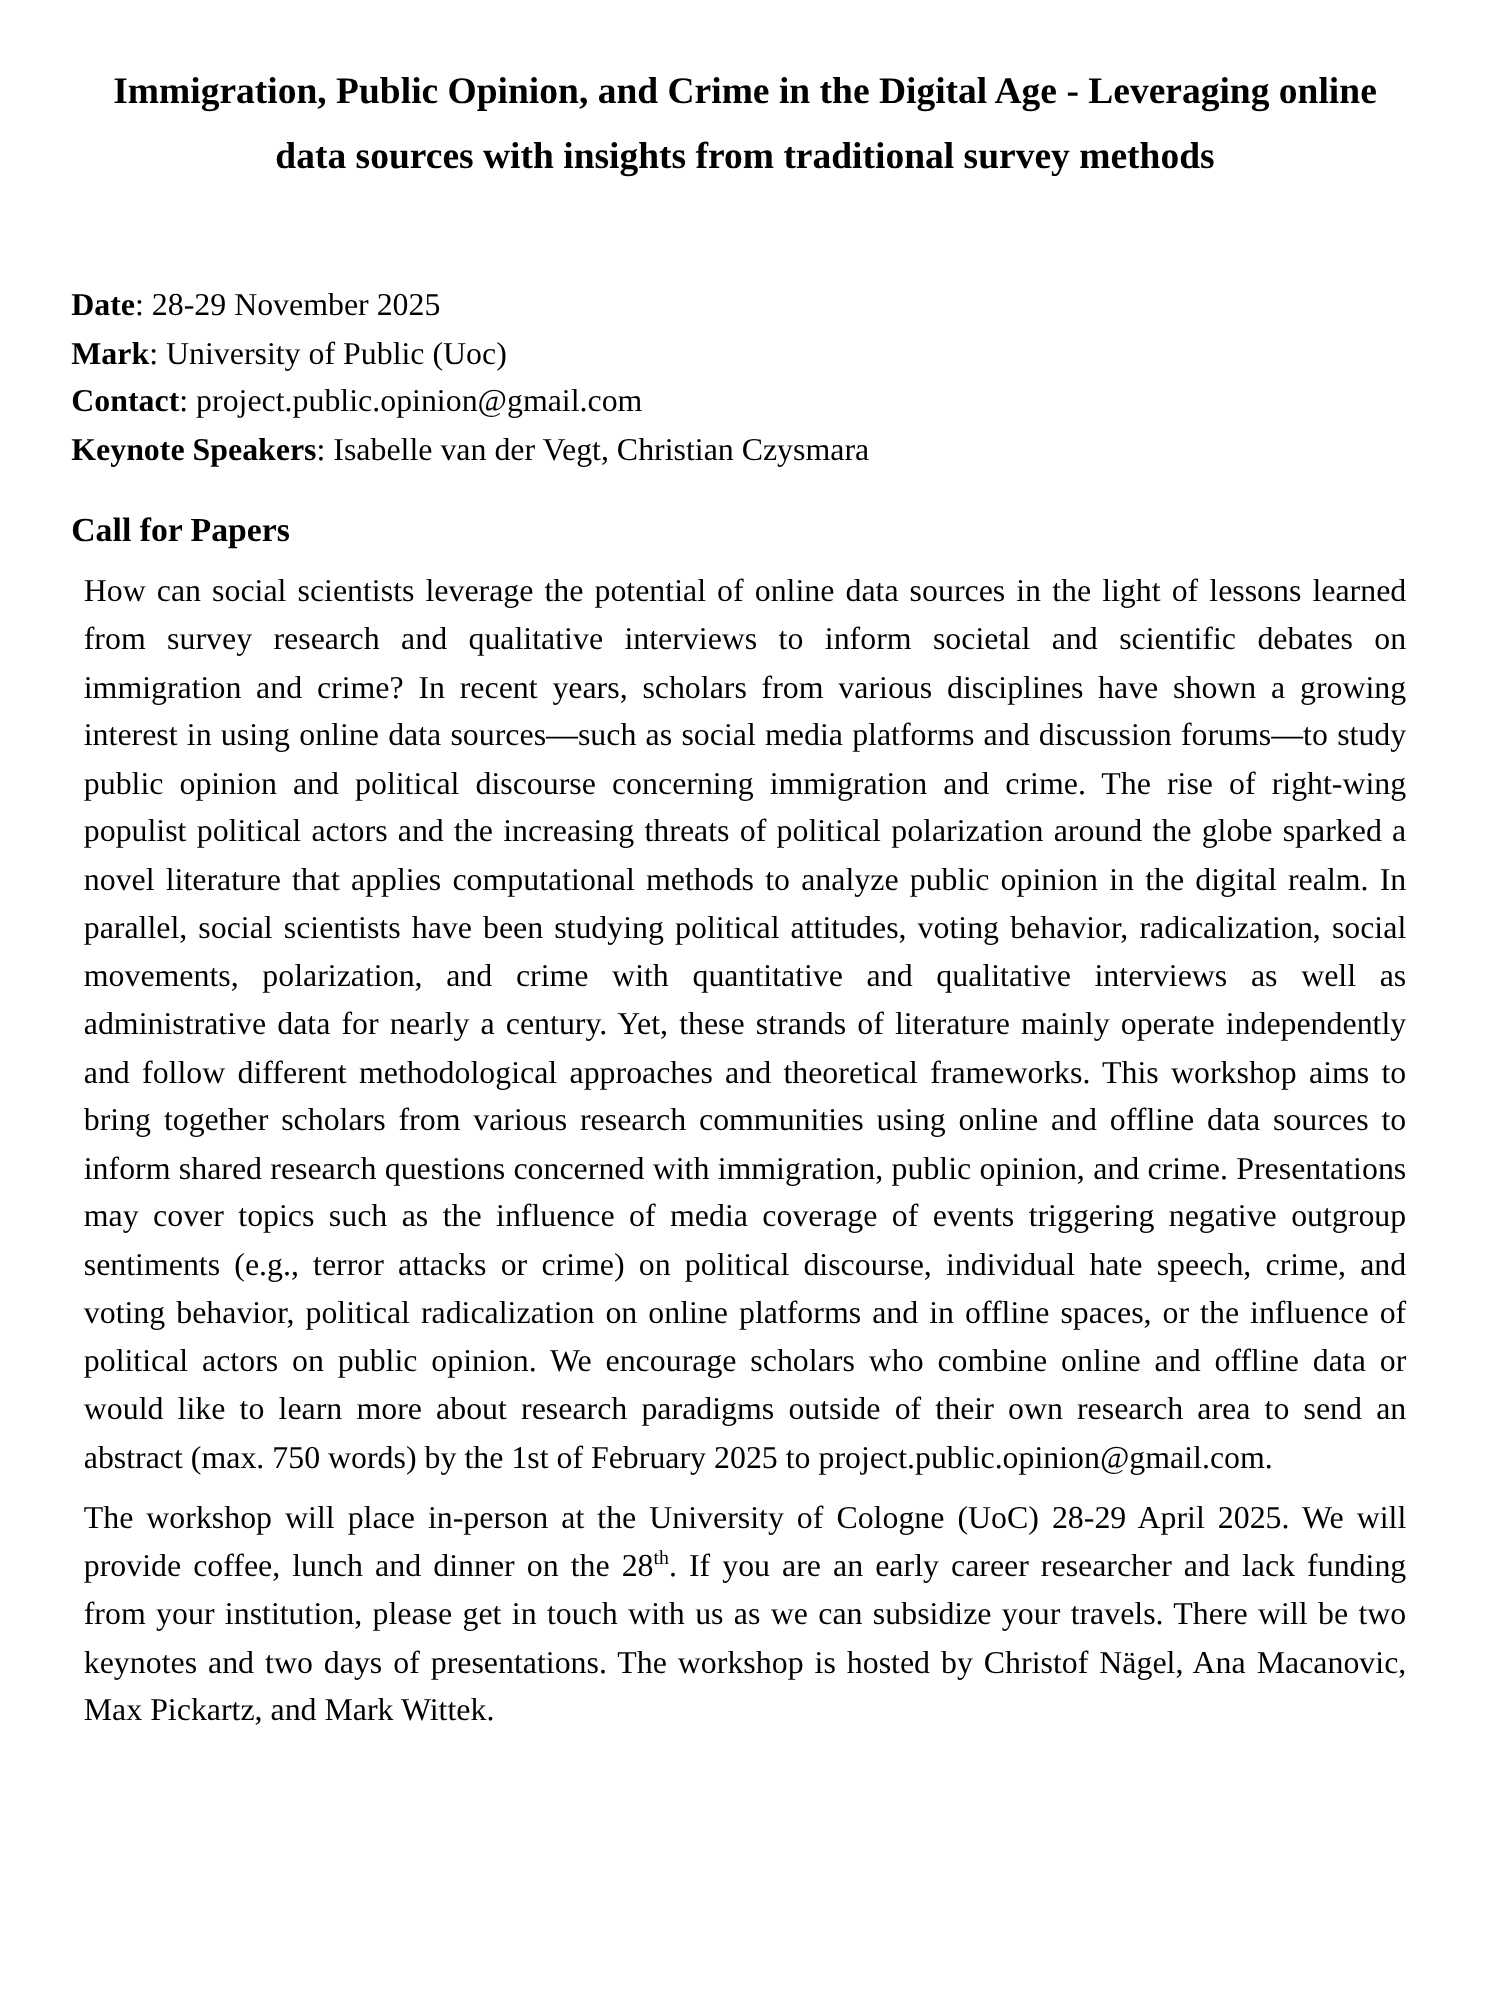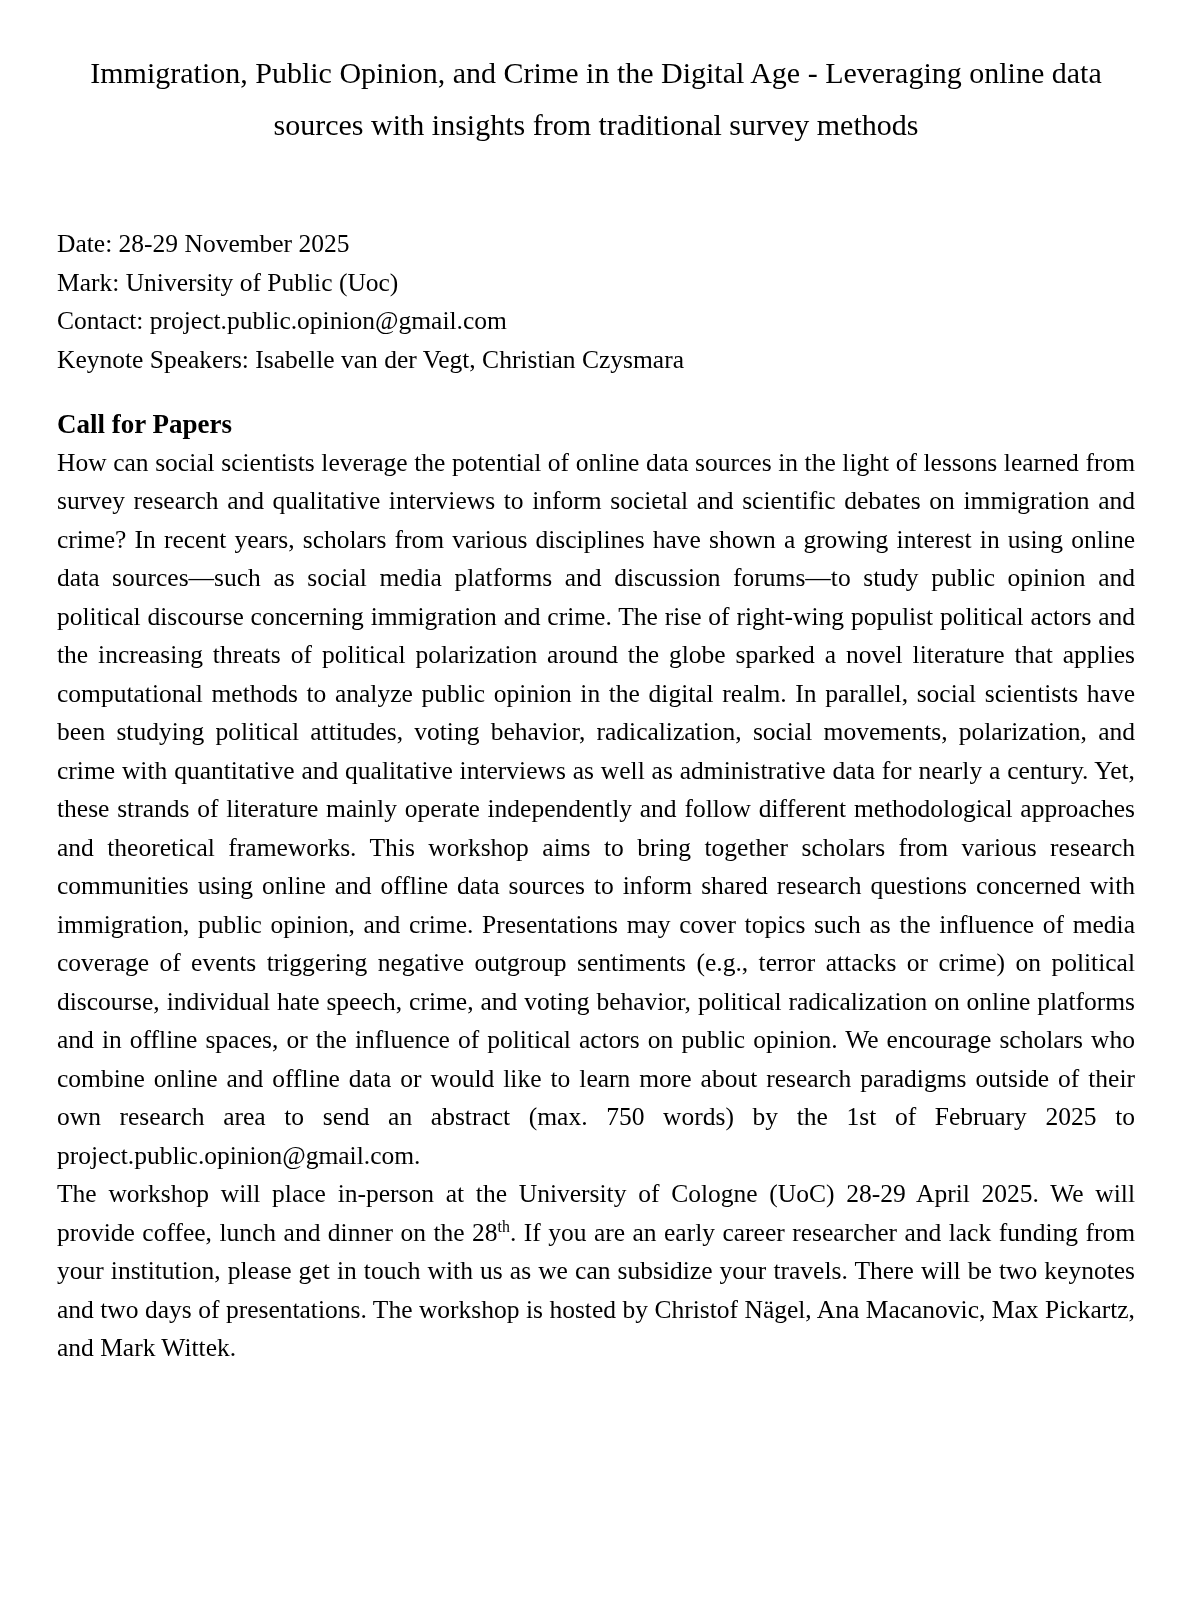--- a/index.html
+++ b/index.html
@@ -11,48 +11,48 @@
     width: 1194px;
     min-height: 1606px;
     box-sizing: border-box;
     padding: 47px 59px 60px 57px;
     background: #ffffff;
     color: #000000;
     font-family: "Liberation Serif", serif;
   }
   .doc-title {
     font-size: 30px;
-    font-weight: normal;
+    font-weight: bold;
     text-align: center;
     line-height: 52px;
     margin: 0;
     padding: 0 2px;
   }
   .meta-block {
     margin-top: 74px;
   }
   .meta-line {
     margin: 0;
     font-size: 25.5px;
     line-height: 38.5px;
   }
   .meta-label {
-    font-weight: normal;
+    font-weight: bold;
     margin-top: 24px;
   }
   .section-heading {
     font-size: 27px;
     font-weight: bold;
     line-height: 38.5px;
     margin: 26px 0 0 0;
   }
   .body-par {
     font-size: 25.5px;
     line-height: 38.5px;
-    margin: 0;
+    margin: 10px;
     text-align: justify;
   }
   .org-par sup {
     vertical-align: super;
     font-size: 0.62em;
     line-height: 0;
   }
 </style>
 </head>
 <body>

